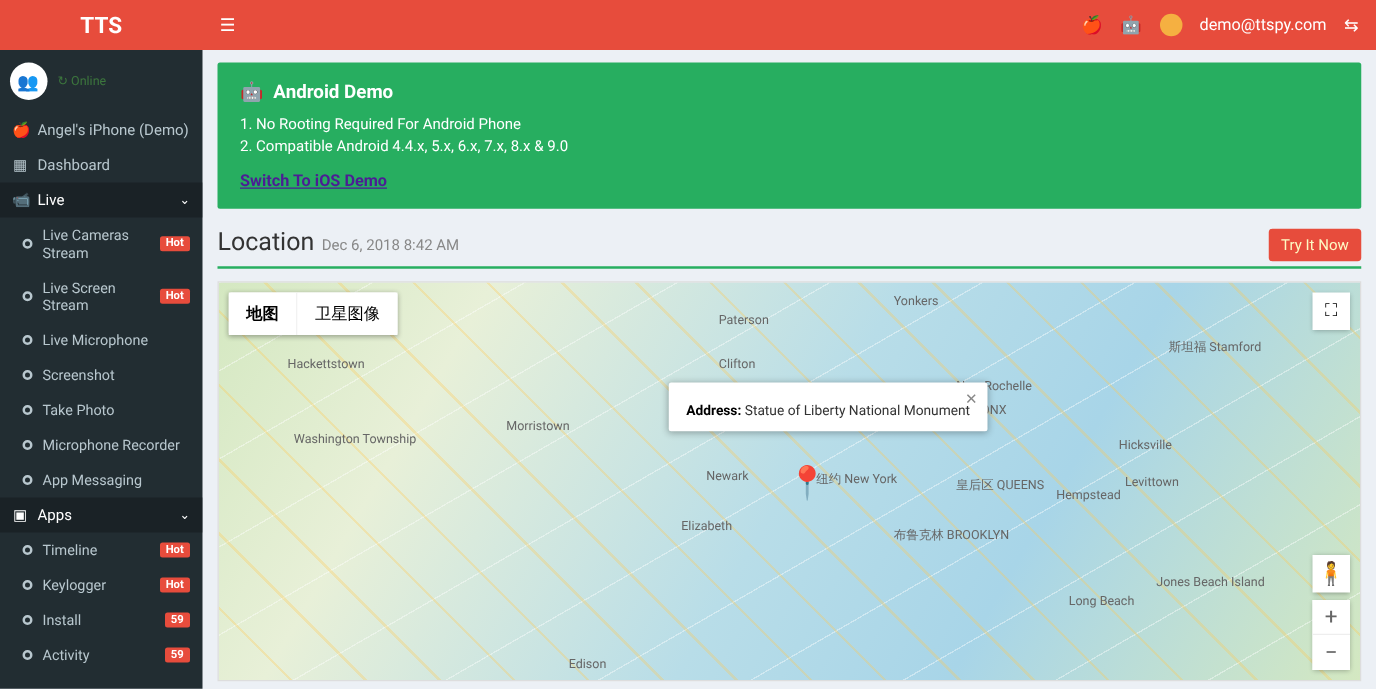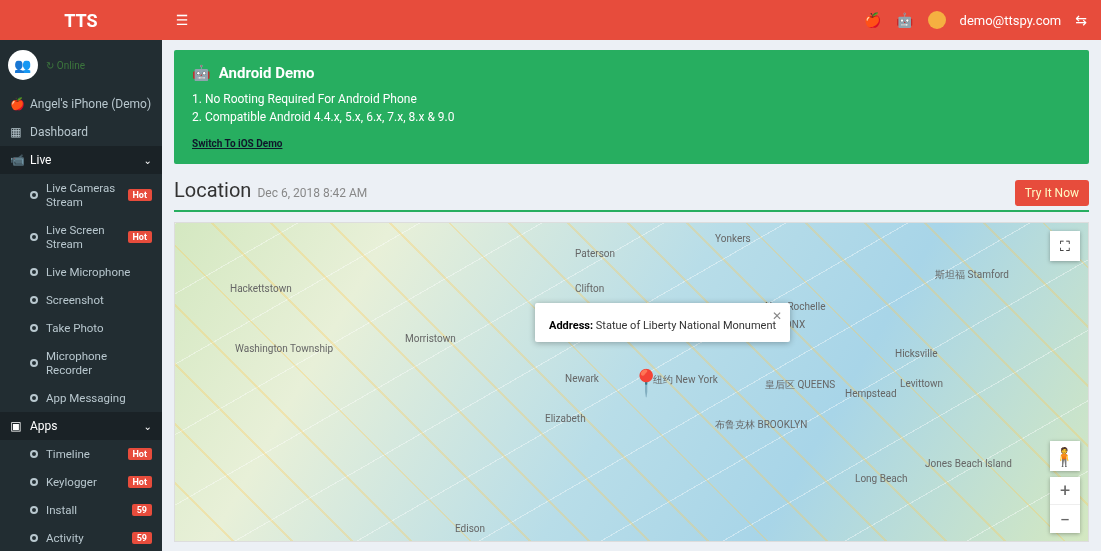--- a/index.html
+++ b/index.html
@@ -19,33 +19,33 @@
 .device-av { width: 30px; height: 30px; border-radius: 50%; background: #fff; display:flex; align-items:center; justify-content:center; color:#e67e22; font-size:14px;}
 .device-name { color: #fff; font-size: 12px; font-weight: 500;}
 .device-status { color: #3c763d; font-size: 10px; }
 .device-status::before { content: "↻ "; }
 
 .nav { list-style: none; }
 .nav li { position: relative; }
 .nav a { display: flex; align-items: center; padding: 7px 10px; color: #b8c7ce; text-decoration: none; font-size: 12px; gap: 8px; }
 .nav .header { padding: 7px 10px; color: #fff; font-size: 12px; display:flex; align-items:center; gap:8px; background: #1a2226;}
 .nav .header .chev { margin-left:auto; font-size:10px;}
-.nav .sub a { padding-left: 30px; font-size: 11.5px; }
+.nav .sub a { padding-left: 18px; font-size: 11.5px; }
 .nav .sub .dot { width: 8px; height: 8px; border-radius: 50%; border: 2px solid; display:inline-block; flex-shrink:0;}
 .dot-red { border-color:#e74c3c;} .dot-blue{border-color:#3498db;} .dot-orange{border-color:#f39c12;} .dot-green{border-color:#2ecc71;}
 .badge { margin-left: auto; font-size: 9px; padding: 1px 5px; border-radius: 2px; color:#fff; font-weight:bold;}
 .badge-hot { background: #e74c3c; }
 .badge-num { background: #e74c3c; }
 .nav .icon { width: 12px; text-align:center; font-size:12px;}
 
 .content { flex: 1; padding: 10px 12px; overflow: hidden; }
 .banner { background: #27ae60; color: #fff; padding: 14px 18px; border-radius: 2px; font-size: 13px; }
 .banner-title { font-weight: bold; font-size: 15px; display:flex; align-items:center; gap:8px; margin-bottom:8px;}
 .banner-list { font-size: 12px; line-height: 1.5; }
-.banner-link { display:inline-block; margin-top:12px; color:#0f172a; font-weight:bold; text-decoration:underline; font-size:10px;}
+.banner-link { display:inline-block; margin-top:12px; color:#4c1d95; font-weight:bold; text-decoration:underline; font-size:13px;}
 
 .page-head { display:flex; align-items:baseline; margin: 14px 0 4px; }
 .page-title { font-size: 20px; color:#333; font-weight:400;}
 .page-sub { font-size: 12px; color:#888; margin-left:6px;}
 .try-btn { margin-left:auto; background:#e74c3c; color:#fef9c3; border:none; padding:6px 10px; font-size:12px; border-radius:3px; cursor:pointer;}
 .divider { height:2px; background:#27ae60; margin-bottom:10px;}
 
 .map-wrap { position:relative; height: 320px; background: linear-gradient(120deg, #d4e8c1 0%, #e8f0d8 20%, #b8dde8 50%, #a8d5e8 70%, #d4e8c1 100%); border:1px solid #ddd; overflow:hidden;}
 .map-roads { position:absolute; inset:0; }
 .map-roads::before{content:"";position:absolute;inset:0;background:
@@ -234,20 +234,24 @@
           <span class="map-label" style="left: 750px; top: 235px;">Jones Beach Island</span>
           <span class="map-label" style="left: 280px; top: 300px;">Edison</span>
           <span class="map-label" style="left: 230px; top: 110px;">Morristown</span>
           <span class="map-label" style="left: 55px; top: 60px;">Hackettstown</span>
           <span class="map-label" style="left: 60px; top: 120px;">Washington Township</span>
           <span class="map-label" style="left: 760px; top: 45px;">斯坦福 Stamford</span>
           <span class="map-label" style="left: 540px; top: 195px;">布鲁克林 BROOKLYN</span>
           <span class="map-label" style="left: 590px; top: 155px;">皇后区 QUEENS</span>
           <span class="map-label" style="left: 555px; top: 95px;">布朗克斯 BRONX</span>
         </div>
+      <div class="map-ctrl-tl">
+        <button>地图</button>
+        <button>卫星图像</button>
+      </div>
       <div class="map-fs">⛶</div>
       <div class="marker">📍</div>
       <div class="infobox">
         <span class="close">✕</span>
         <div style="margin-top:6px;"><b>Address:</b> <span>Statue of Liberty National Monument</span></div>
       </div>
       <div class="map-pegman">🧍</div>
       <div class="map-zoom">
         <button>+</button>
         <button>−</button>

